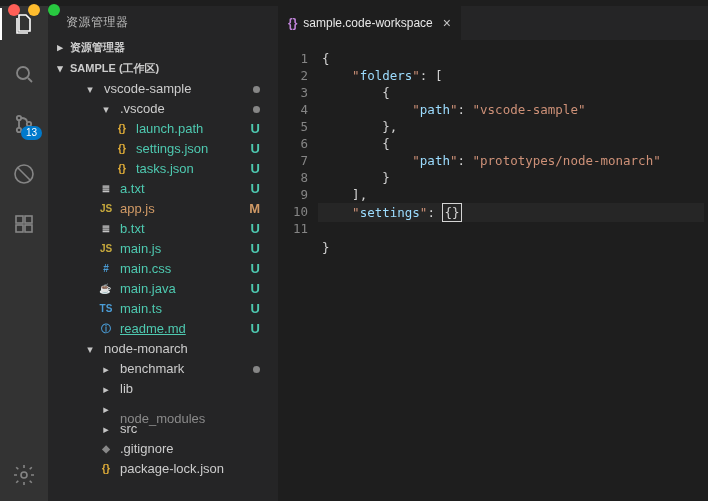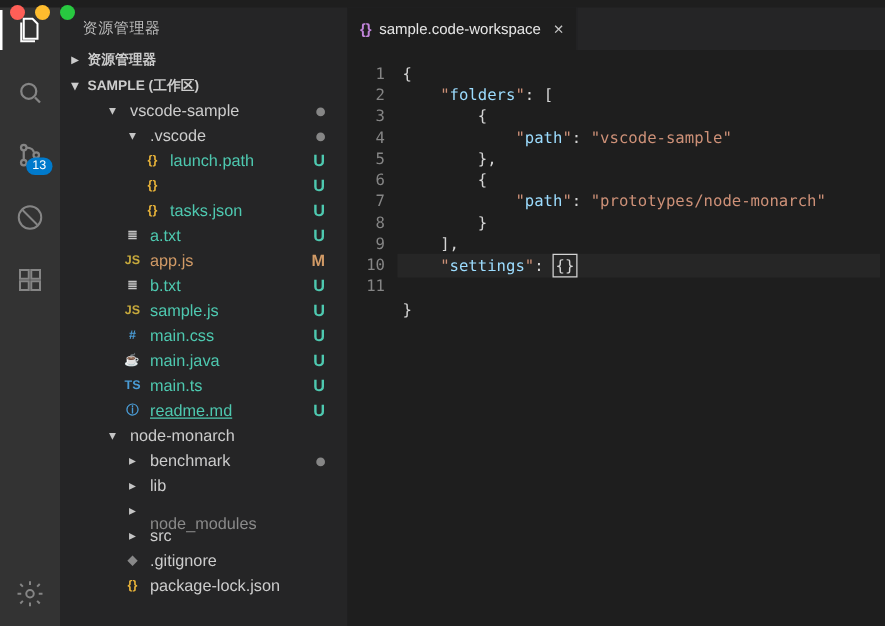--- a/index.html
+++ b/index.html
@@ -128,20 +128,21 @@
           <span class="label">.vscode</span>
           <span class="dot"></span>
         </div>
         <div class="node ind3">
           <span class="filetag" style="color: rgb(232, 179, 57);">{}</span>
           <span class="label" style="color: rgb(78, 201, 176);">launch.path</span>
           <span class="gutter" style="color: rgb(78, 201, 176);">U</span>
         </div>
         <div class="node ind3">
           <span class="filetag" style="color: rgb(232, 179, 57);">{}</span>
+          <span class="label" style="color: rgb(78, 201, 176);">settings.json</span>
           <span class="gutter" style="color: rgb(78, 201, 176);">U</span>
         </div>
         <div class="node ind3">
           <span class="filetag" style="color: rgb(232, 179, 57);">{}</span>
           <span class="label" style="color: rgb(78, 201, 176);">tasks.json</span>
           <span class="gutter" style="color: rgb(78, 201, 176);">U</span>
         </div>
         <div class="node ind2">
           <span class="filetag" style="color: rgb(197, 197, 197);">≣</span>
           <span class="label" style="color: rgb(78, 201, 176); text-align: right;">a.txt</span>
@@ -152,21 +153,21 @@
           <span class="label" style="color: rgb(209, 154, 102);">app.js</span>
           <span class="gutter" style="color: rgb(209, 154, 102);">M</span>
         </div>
         <div class="node ind2">
           <span class="filetag" style="color: rgb(197, 197, 197);">≣</span>
           <span class="label" style="color: rgb(78, 201, 176);">b.txt</span>
           <span class="gutter" style="color: rgb(78, 201, 176);">U</span>
         </div>
         <div class="node ind2">
           <span class="filetag" style="color: rgb(199, 169, 60);">JS</span>
-          <span class="label" style="color: rgb(78, 201, 176);">sample.js</span>
+          <span class="label" style="color: rgb(78, 201, 176);">main.js</span>
           <span class="gutter" style="color: rgb(78, 201, 176);">U</span>
         </div>
         <div class="node ind2">
           <span class="filetag" style="color: rgb(74, 156, 214);">#</span>
           <span class="label" style="color: rgb(78, 201, 176);">main.css</span>
           <span class="gutter" style="color: rgb(78, 201, 176);">U</span>
         </div>
         <div class="node ind2">
           <span class="filetag" style="color: rgb(192, 57, 43);">☕</span>
           <span class="label" style="color: rgb(78, 201, 176);">main.java</span>

